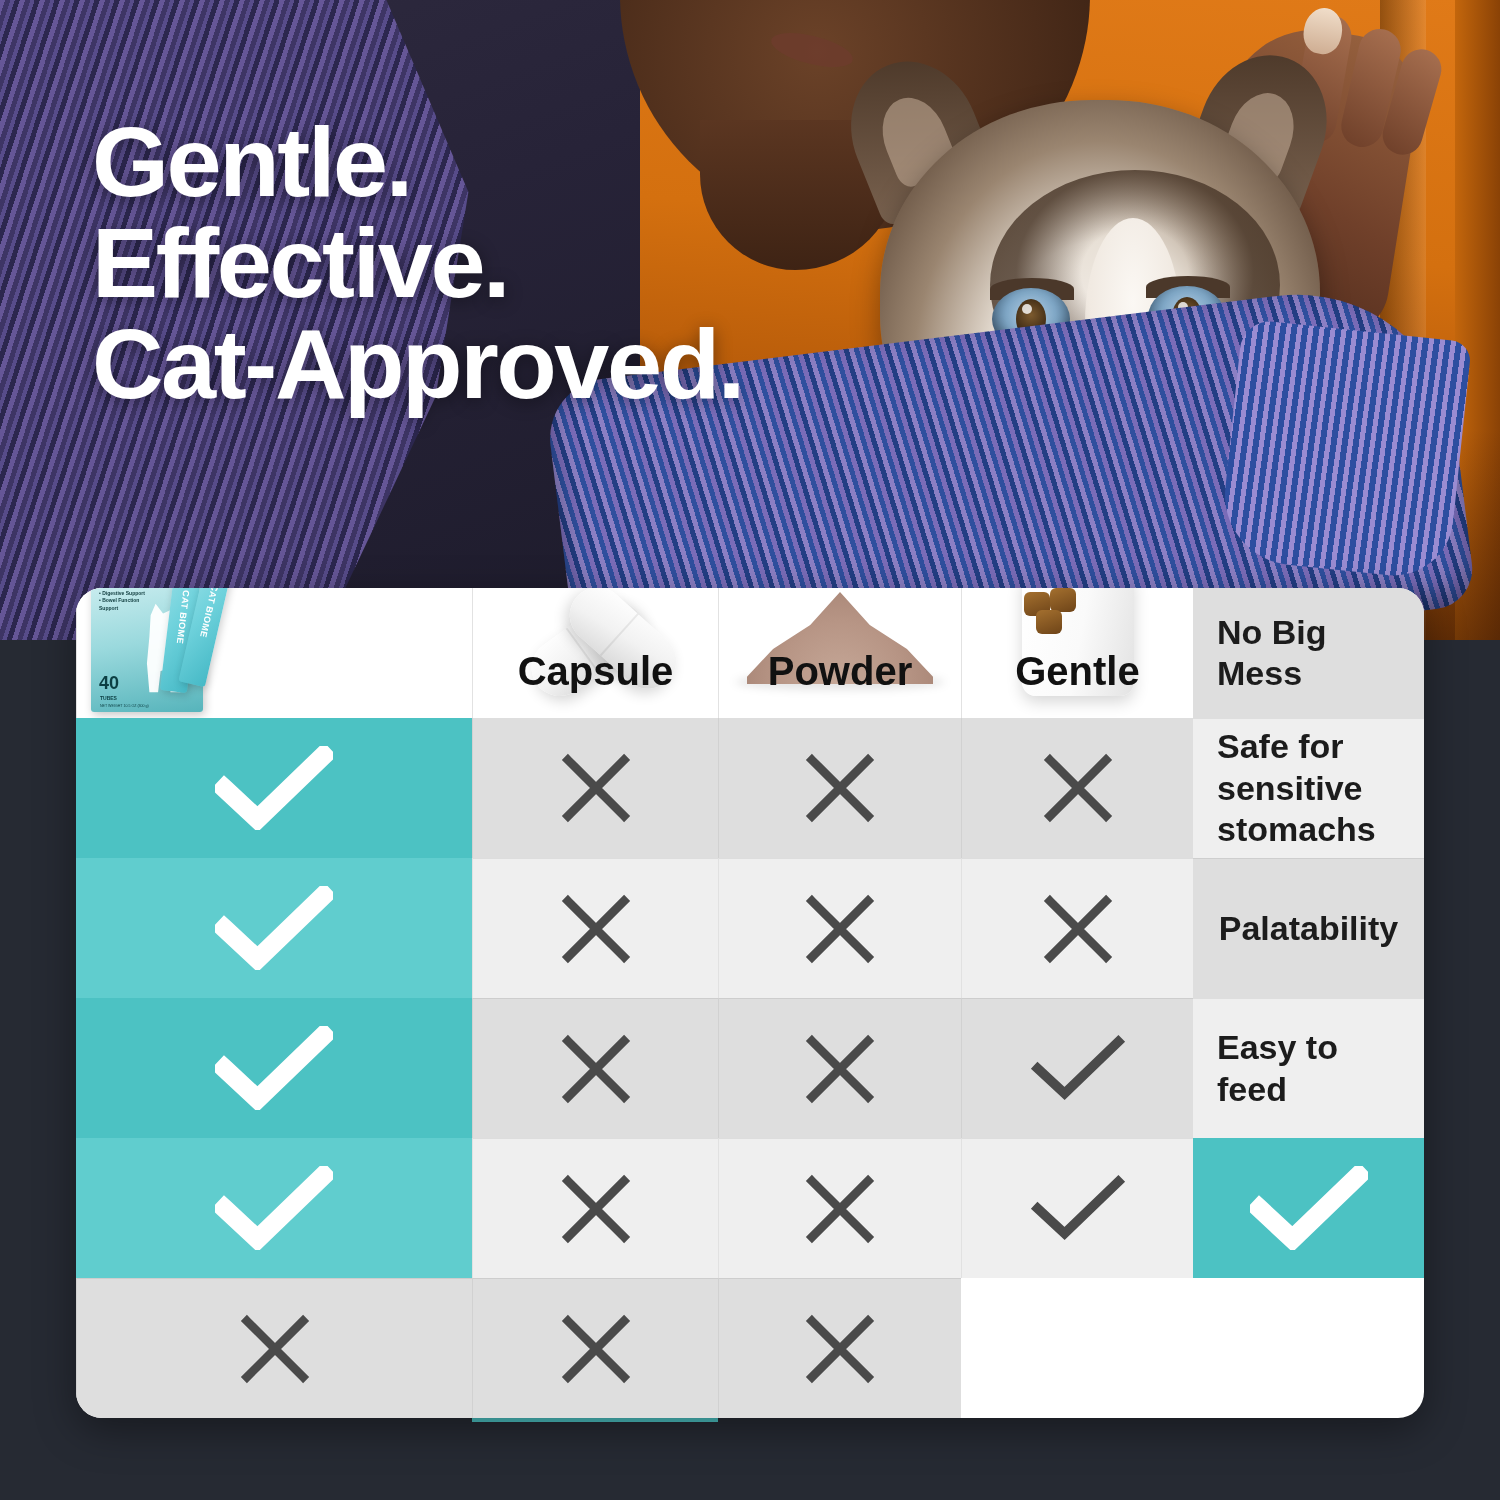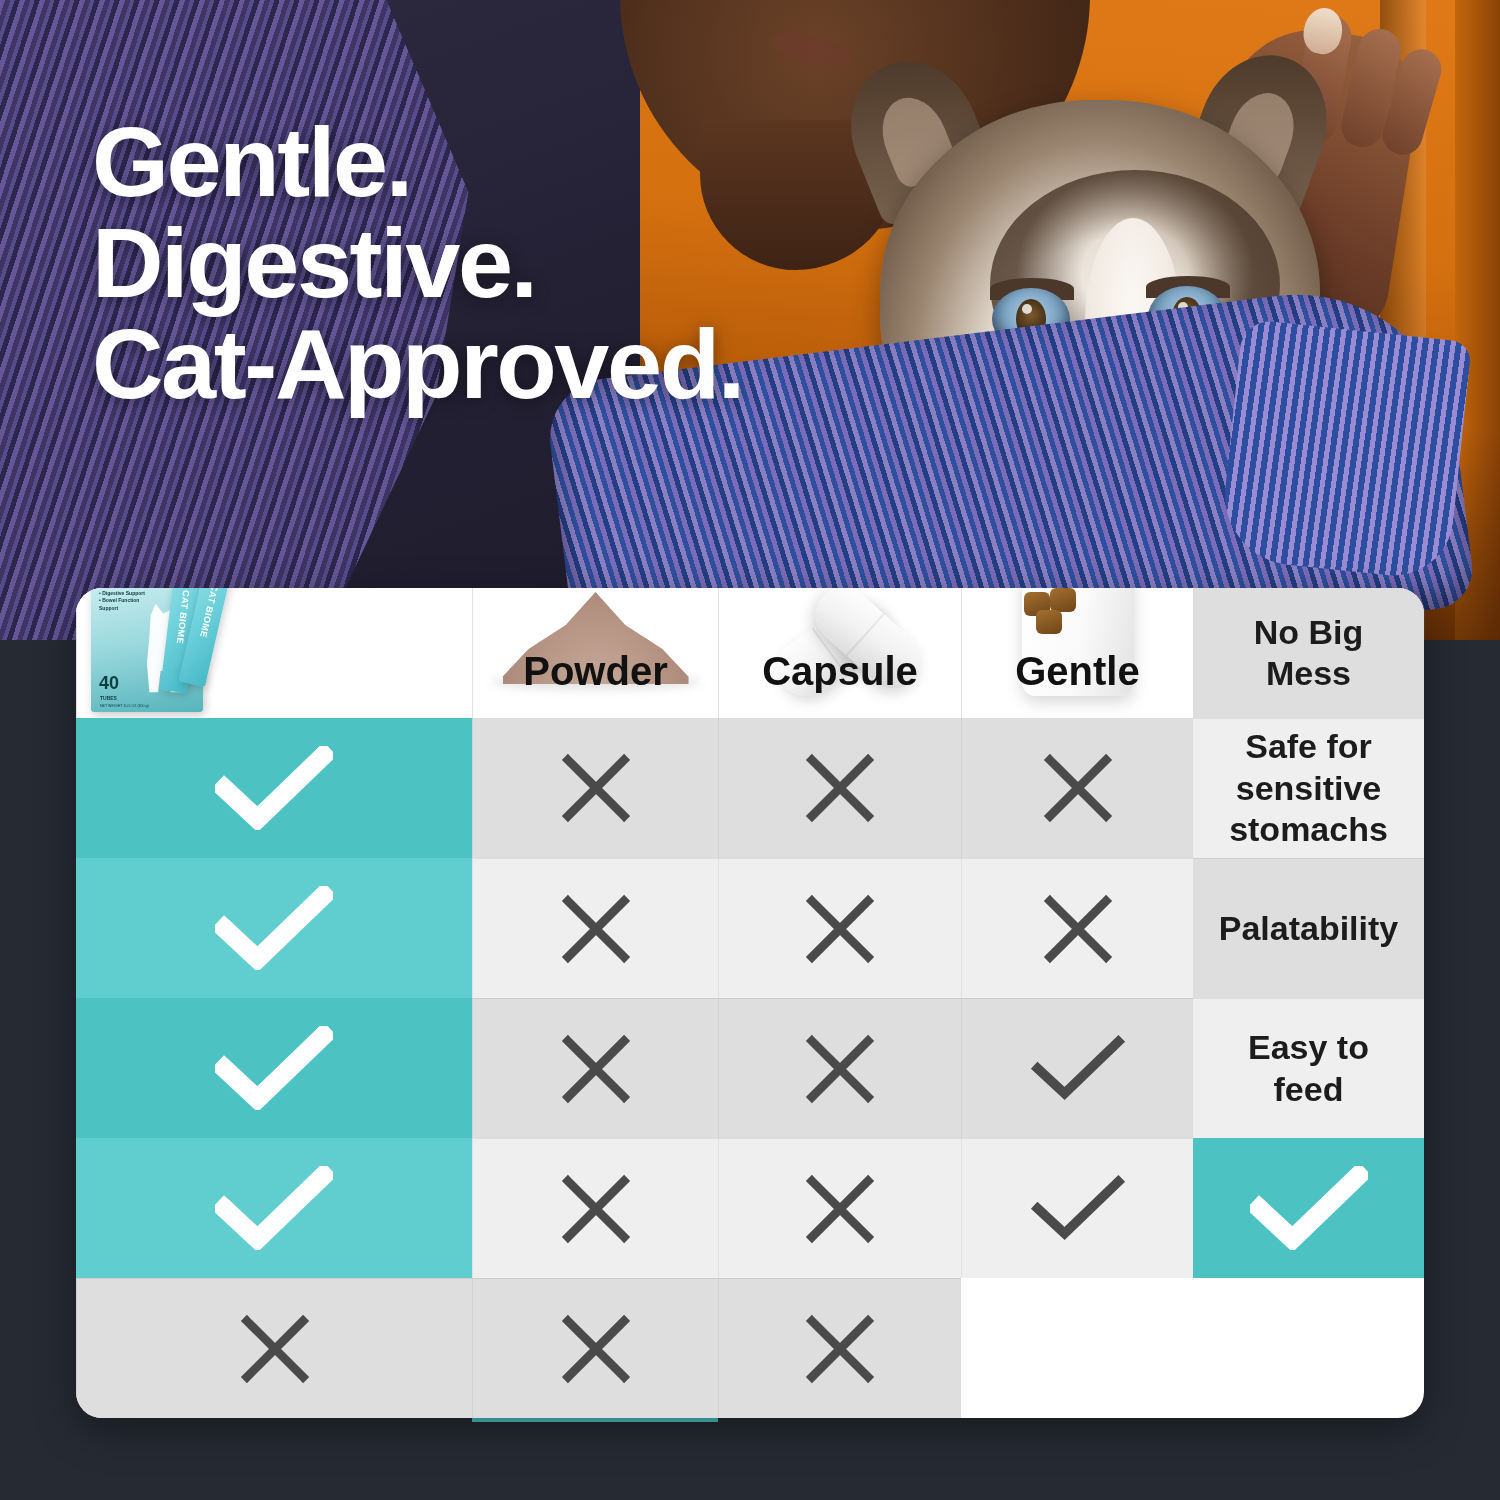--- a/index.html
+++ b/index.html
@@ -134,21 +134,21 @@
     width:100%;height:100%;}
   .cell{position:relative;display:flex;align-items:center;justify-content:center;
     box-sizing:border-box;}
   .hdr{background:#fff;}
   .hdr.divide{border-left:1px solid #e2e2e2;}
   .rowA{background:#dedede;}
   .rowB{background:#efefef;}
   .rowA.divide,.rowB.divide{border-left:1px solid rgba(0,0,0,.055);}
   .rowA.topline,.rowB.topline{border-top:1px solid rgba(0,0,0,.07);}
 
-  .featlabel{font-size:34px;font-weight:bold;color:#1c1c1c;text-align:center;
+  .featlabel{font-size:34px;font-weight:bold;color:#1c1c1c;
     line-height:1.22;padding:0 24px;}
   .colhead{font-size:40px;font-weight:bold;color:#111;
     position:absolute;left:0;right:0;bottom:24px;text-align:center;}
 
   .brand{font-size:56px;font-weight:bold;color:#0e5c41;letter-spacing:-1px;
     display:flex;align-items:baseline;}
   .brand .plus{font-size:40px;position:relative;top:4px;margin:0 4px 0 1px;}
 
   
   .tealcell{background:#4cc2c3;}
@@ -252,21 +252,21 @@
       </div>
       <div class="cat-body"></div>
     </div>
 
     <div class="sweater-arm"></div>
     <div class="sweater-cuff"></div>
   </div>
 
   <div class="headline">
     <div>Gentle.</div>
-    <div>Digestive.</div>
+    <div>Effective.</div>
     <div>Cat-Approved.</div>
   </div>
 
   <div class="teal-ext"></div>
 
   <div class="card">
     <div class="tbl">
 
 
       <div class="cell hdr tealtop divide">
@@ -287,29 +287,29 @@
               <span>CAT BIOME</span>
             </div>
           <div class="stick" style="left:104px;top:16px;transform:rotate(13deg);">
               <span>CAT BIOME</span>
             </div>
 
         </div>
       </div>
 
       <div class="cell hdr divide">
+        <div class="cap" style="left:52px;bottom:42px;transform:rotate(-36deg);"></div>
+        <div class="cap" style="left:88px;bottom:52px;transform:rotate(42deg);"></div>
+        <div class="colhead">Capsule</div>
+      </div>
+
+      <div class="cell hdr divide">
         <div class="powder-sh"></div>
         <div class="powder"></div>
         <div class="colhead">Powder</div>
-      </div>
-
-      <div class="cell hdr divide">
-        <div class="cap" style="left:52px;bottom:42px;transform:rotate(-36deg);"></div>
-        <div class="cap" style="left:88px;bottom:52px;transform:rotate(42deg);"></div>
-        <div class="colhead">Capsule</div>
       </div>
 
       <div class="cell hdr divide">
 
         <div class="jar"></div>
         <div class="chew" style="left:62px;top:4px;"></div>
         <div class="chew" style="left:88px;top:0px;"></div>
         <div class="chew" style="left:74px;top:22px;"></div>
         <div class="colhead">Gentle</div>
       </div>

